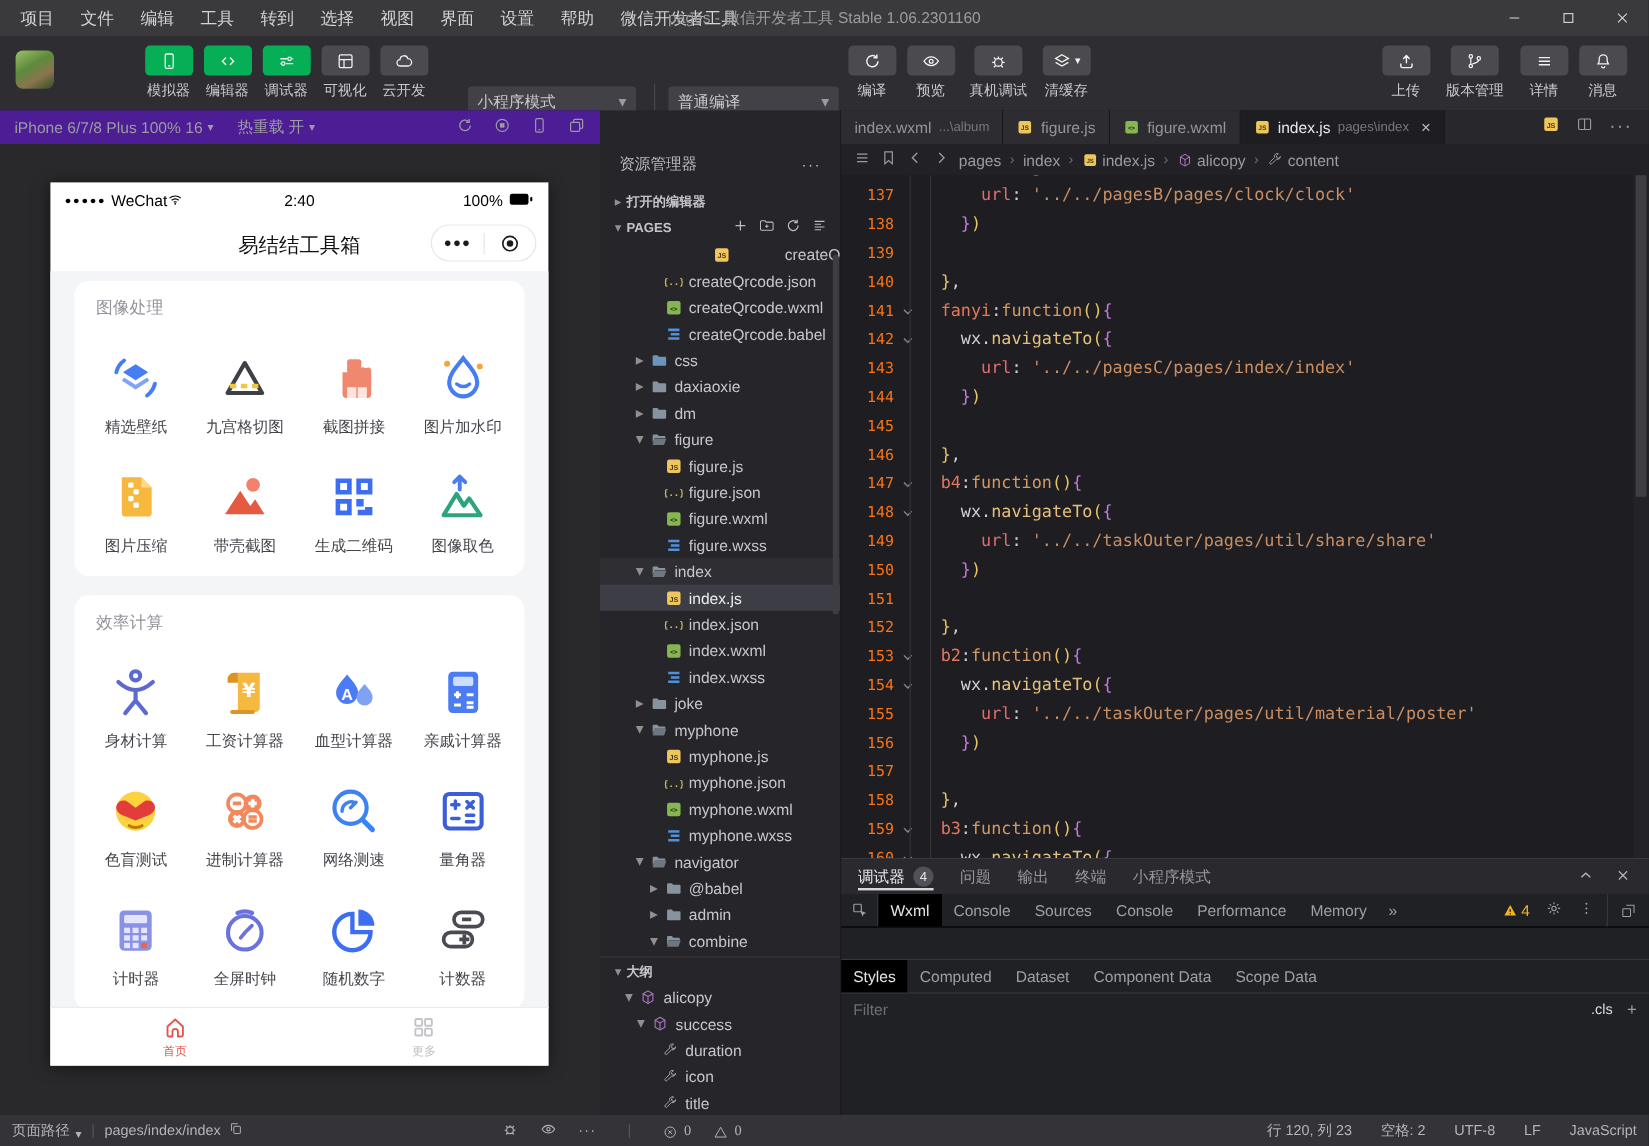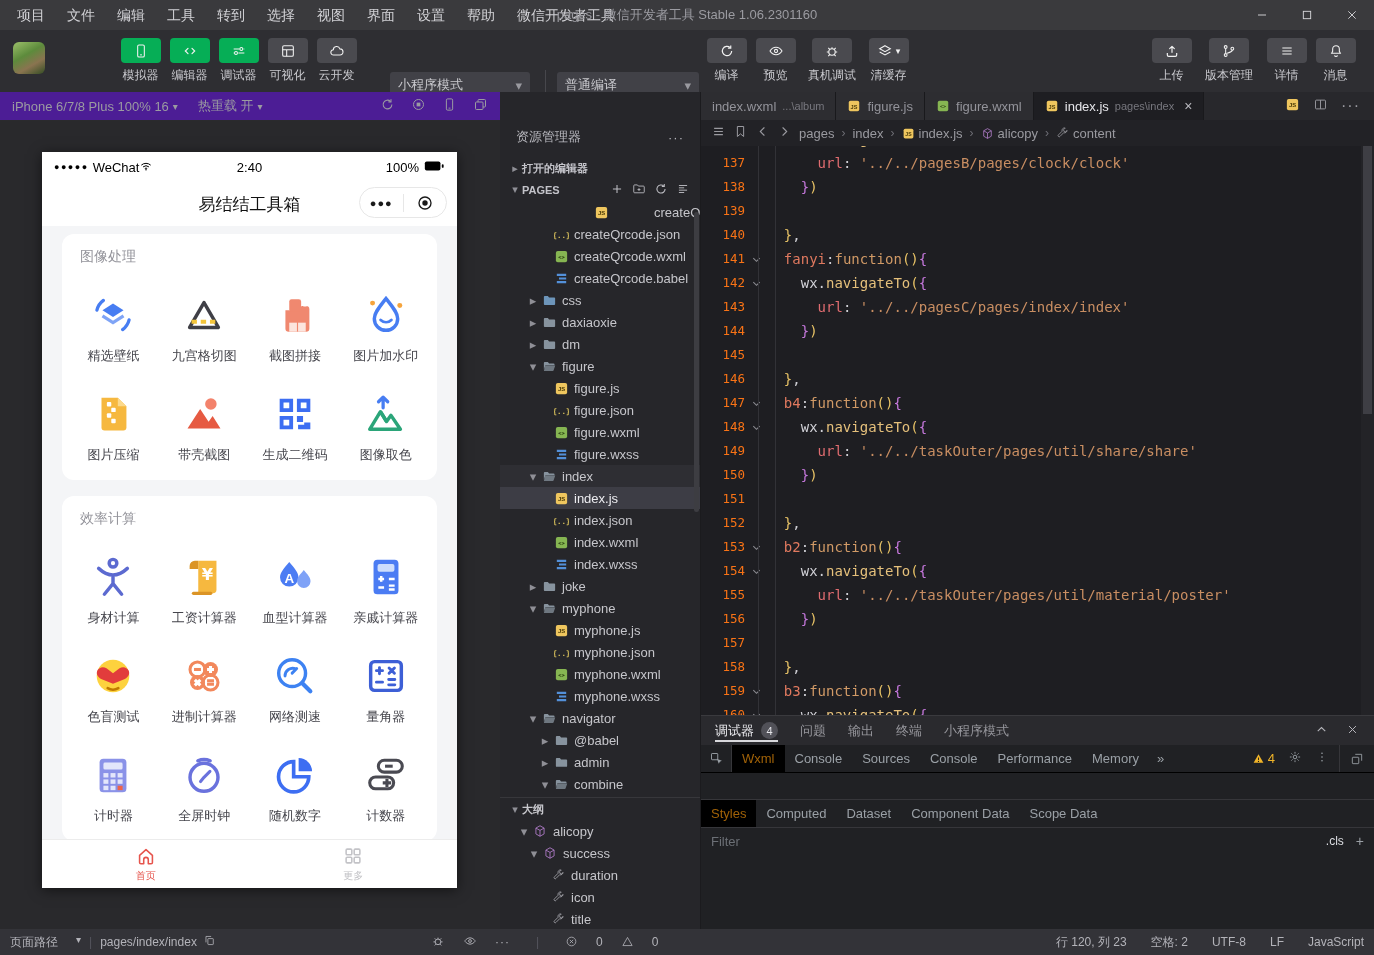--- a/index.html
+++ b/index.html
@@ -93,35 +93,35 @@
   .debugger{position:absolute;top:623px;left:0;right:0;bottom:0;background:#202124;border-top:1px solid #3a3a3e;}
   .dbg-tabs{height:29px;background:#2a2a2e;display:flex;align-items:center;padding:0 14px;font-size:13px;color:#97979d;}
   .dbg-tab{display:flex;align-items:center;margin-right:22px;height:100%;position:relative;}
   .dbg-tab.active{color:#e9e9ed;}
   .dbg-tab.active::after{content:"";position:absolute;left:0;right:0;bottom:3px;height:2px;background:#d8d8dc;}
   .badge{width:17px;height:17px;border-radius:50%;background:#515158;color:#e5e5e9;font-size:11px;display:flex;align-items:center;justify-content:center;margin-left:7px;}
   .dbg-win{margin-left:auto;display:flex;gap:16px;color:#b5b5bb;font-size:14px;}
   .dt-row{height:27px;display:flex;align-items:stretch;border-bottom:1px solid #000;font-size:13px;color:#9aa0a6;}
   .dt-inspect{width:30px;border-right:1px solid #36363a;display:flex;align-items:center;justify-content:center;}
   .dt-tab{padding:0 10px;display:flex;align-items:center;}
-  .dt-tab.active{background:#000;color:#a16207;}
+  .dt-tab.active{background:#000;color:#e5e5e5;}
   .dt-more{display:flex;align-items:center;padding:0 8px;}
   .dt-right{margin-left:auto;display:flex;align-items:center;gap:13px;padding-right:10px;}
   .warn-chip{display:flex;align-items:center;gap:3px;color:#f0b429;}
   .dt-popout{border-left:1px solid #36363a;display:flex;align-items:center;padding:0 10px;}
   .style-row{height:27px;margin-top:26px;border-top:1px solid #36363a;border-bottom:1px solid #36363a;display:flex;align-items:stretch;font-size:13px;color:#9aa0a6;}
   .filter-row{height:26px;display:flex;align-items:center;padding:0 10px;color:#6b6f75;font-size:13px;}
   .cls-lbl{margin-left:auto;color:#dcdee2;font-size:12px;}
   .plus-lbl{color:#9aa0a6;margin-left:12px;font-size:14px;}
   
   .statusbar{position:absolute;left:0;right:0;bottom:0;height:26px;background:#333338;display:flex;align-items:center;font-size:12px;color:#b3b3b9;padding:0 10px;box-sizing:border-box;}
   .sb-sep{color:#55555c;margin:0 8px;}
   .sb-icons{display:flex;gap:18px;align-items:center;margin-left:215px;color:#b3b3b9;}
   .sb-right{margin-left:auto;display:flex;gap:24px;align-items:center;}
-  .sb-item{display:flex;align-items:flex-start;gap:18px;}
+  .sb-item{display:flex;align-items:flex-end;gap:5px;font-family:Liberation Serif, serif;}
 </style>
 </head>
 <body>
 
 <div id="app">
 
   <div class="titlebar">
     <div class="menus">
         <span class="menu-item">项目</span>
         <span class="menu-item">文件</span>

